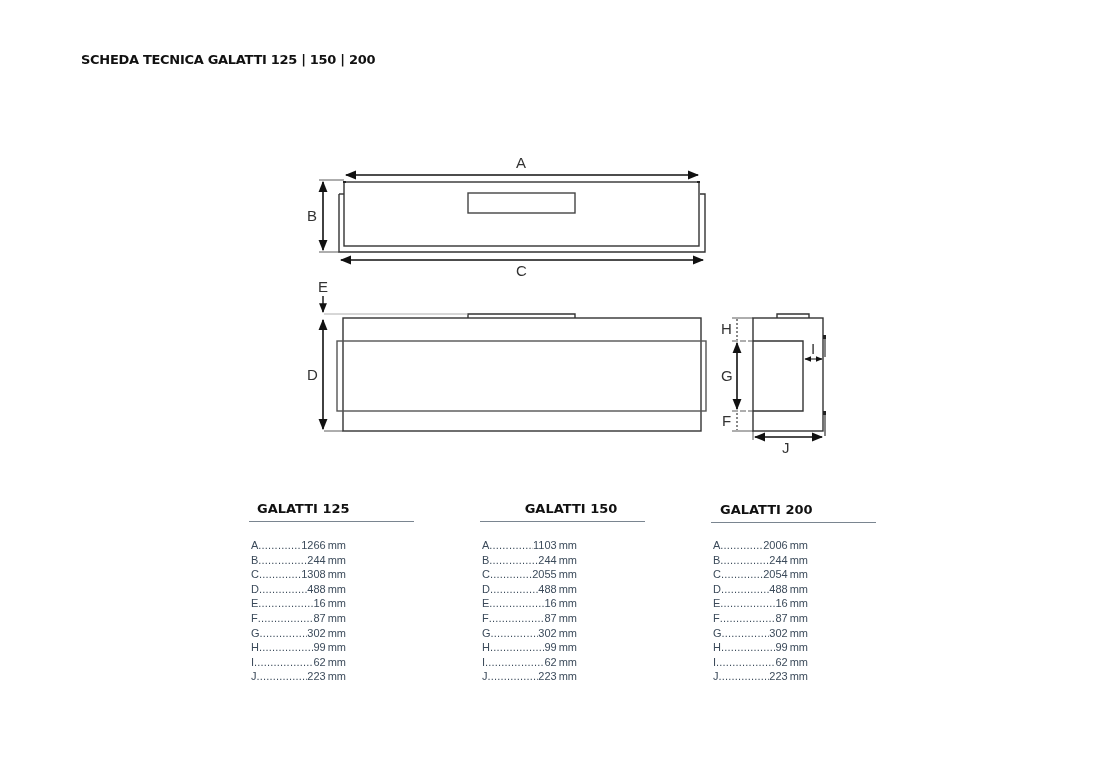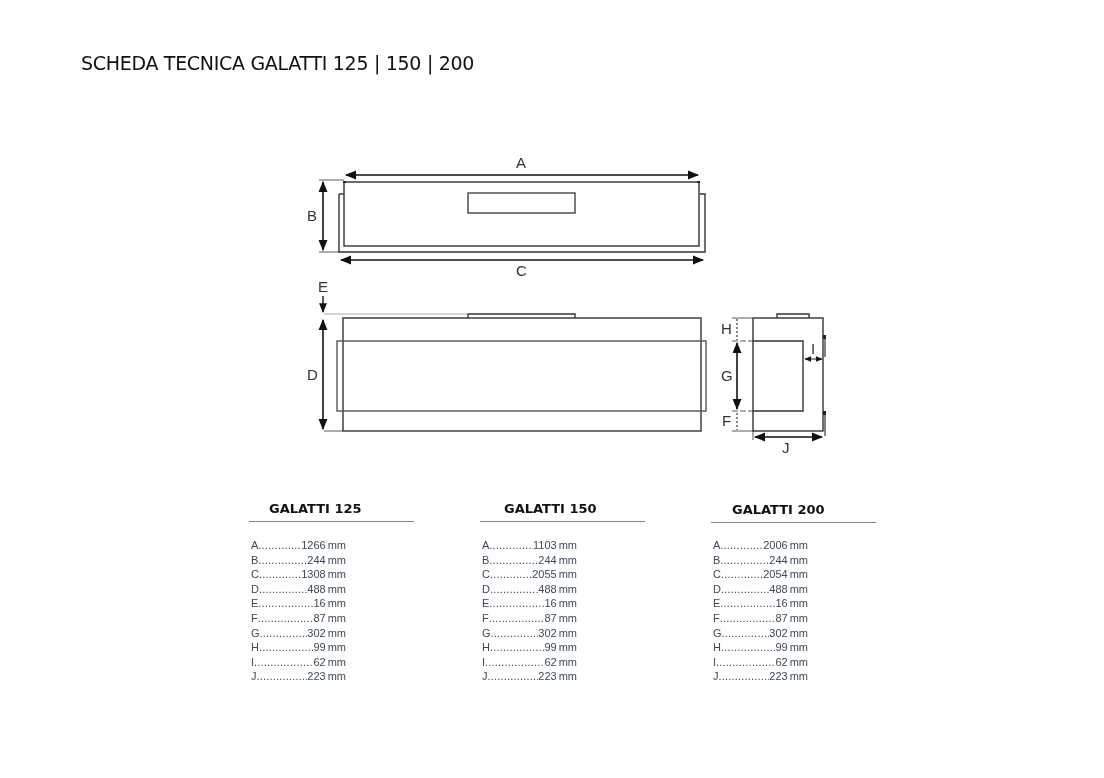--- a/index.html
+++ b/index.html
@@ -13,22 +13,22 @@
       position: relative;
       overflow: hidden;
       font-family: "Liberation Sans", sans-serif;
       color: #111;
     }
     .page-title {
       position: absolute;
       left: 81px;
       top: 52px;
       font-family: "DejaVu Sans", sans-serif;
-      font-weight: normal;
-      font-size: 19px;
+      font-weight: bold;
+      font-size: 13px;
       letter-spacing: -0.3px;
       color: #111;
       white-space: nowrap;
     }
     .drawing {
       position: absolute;
       left: 0;
       top: 0;
       width: 1104px;
       height: 500px;
@@ -43,21 +43,20 @@
       width: 170px;
     }
     .spec-title {
       font-family: "DejaVu Sans", sans-serif;
       font-weight: bold;
       font-size: 13px;
       color: #111;
       padding-left: 8px;
       height: 19px;
       line-height: 19px;
-      margin-left: 12px;
     }
     .spec-rule {
       height: 1px;
       background: #7a8590;
       margin-top: 3px;
       width: 165px;
     }
     .spec-list {
       margin-top: 16px;
       padding-left: 2px;
@@ -243,21 +242,21 @@
     <div class="spec-row">
         <span class="spec-key">J</span>
         <span class="spec-dots"></span>
         <span class="spec-val">223</span>
         <span class="spec-unit">mm</span>
       </div>
   </div>
 </div>
 
 <div class="spec-block" style="left:480px; top:499px;">
-  <div class="spec-title" style="padding-left:12px;">GALATTI 150</div>
+  <div class="spec-title" style="padding-left:12px;text-align:center;">GALATTI 150</div>
   <div class="spec-rule"></div>
   <div class="spec-list">
     <div class="spec-row">
         <span class="spec-key">A</span>
         <span class="spec-dots"></span>
         <span class="spec-val">1103</span>
         <span class="spec-unit">mm</span>
       </div>
     <div class="spec-row">
         <span class="spec-key">B</span>

